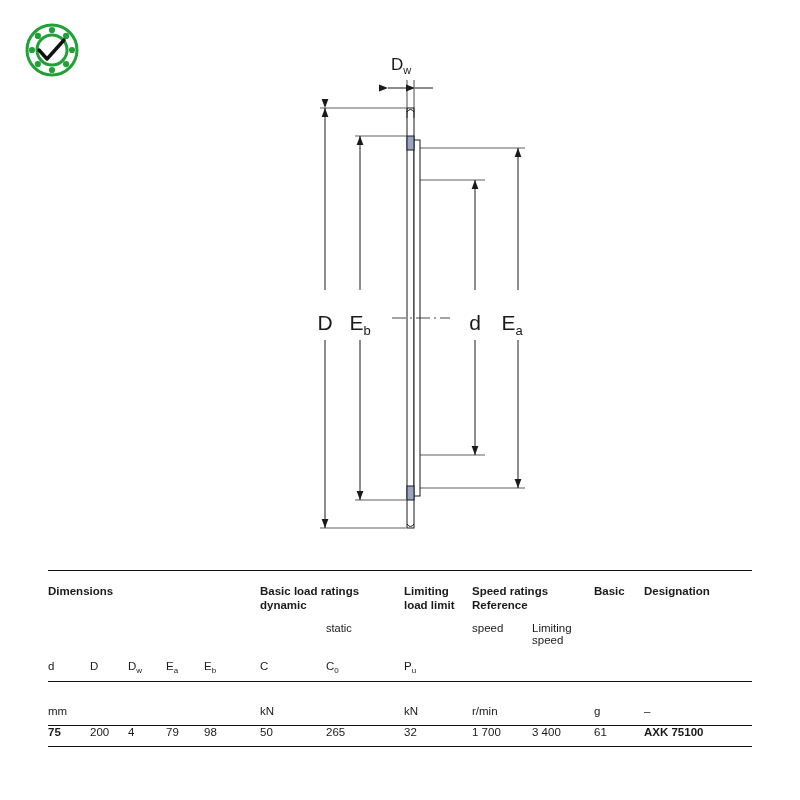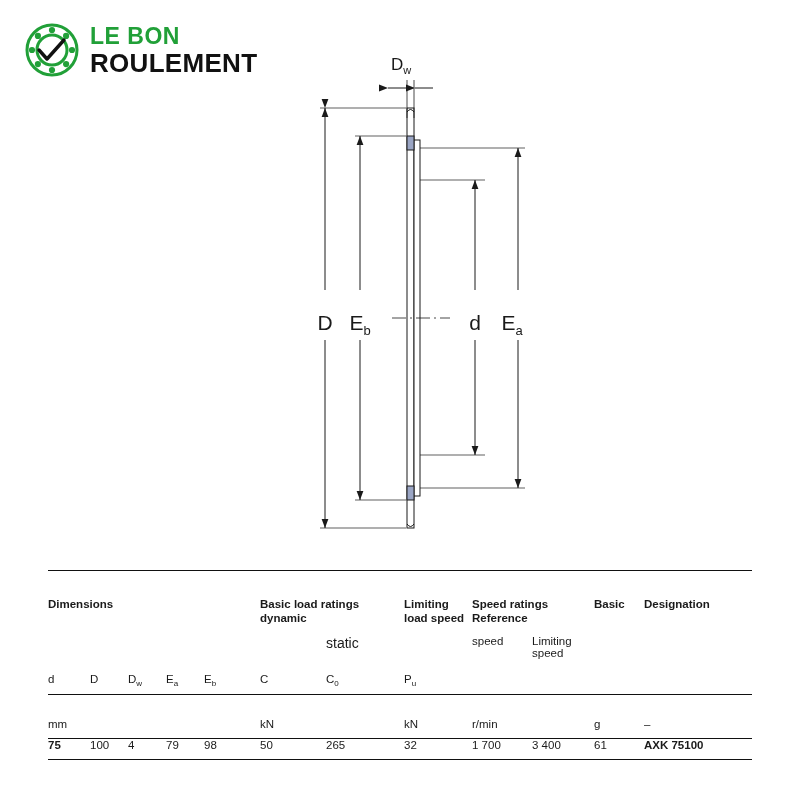--- a/index.html
+++ b/index.html
@@ -74,21 +74,21 @@
     padding: 0;
     font-weight: normal;
   }
   .rule-top td {
     border-top: 1.6px solid #111;
   }
   .rule-thin td {
     border-top: 1px solid #111;
   }
   .row-group-head td {
-    padding-top: 26px;
+    padding-top: 13px;
     padding-bottom: 9px;
     font-weight: bold;
     line-height: 1.25;
   }
   .row-group-head .sub {
     font-weight: bold;
   }
   .row-symbols td {
     padding-top: 8px;
     padding-bottom: 9px;
@@ -129,24 +129,20 @@
         <circle cx="48" cy="28" r="3.1"></circle>
         <circle cx="42.1" cy="42.1" r="3.1"></circle>
         <circle cx="28" cy="48" r="3.1"></circle>
         <circle cx="13.9" cy="42.1" r="3.1"></circle>
         <circle cx="8" cy="28" r="3.1"></circle>
         <circle cx="13.9" cy="13.9" r="3.1"></circle>
       </g>
       <path d="M15 28 l8 9 l17 -19" fill="none" stroke="#111111" stroke-width="3.4" stroke-linecap="round" stroke-linejoin="round"></path>
     </svg>
   </span>
-  <span class="logo-text">
-    <span class="logo-line1">LE BON</span>
-    <span class="logo-line2">ROULEMENT</span>
-  </span>
 </div>
 
 <div class="drawing">
   <svg width="300" height="510" viewBox="0 0 300 510">
     <defs>
       <marker id="arrUp" markerWidth="10" markerHeight="10" refX="0" refY="5" orient="auto">
         <path d="M0,5 L9,1.6 L9,8.4 Z" fill="#1a1a1a"></path>
       </marker>
     </defs>
     <g stroke="#1a1a1a" fill="none" stroke-width="1">
@@ -230,34 +226,34 @@
 
   <tbody>
       <tr class="rule-top row-group-head">
     <td colspan="5">Dimensions</td>
     <td colspan="2">
       <span>Basic load ratings</span>
       <span class="two-line sub">dynamic</span>
     </td>
     <td>
       <span>Limiting</span>
-      <span class="two-line">load speed</span>
+      <span class="two-line">load limit</span>
     </td>
     <td colspan="2">
       <span>Speed ratings</span>
       <span class="two-line sub">Reference</span>
     </td>
     <td>Basic</td>
     <td>Designation</td>
   </tr>
 
   <tr style="height:0">
     <td colspan="5"></td>
     <td></td>
-    <td style="font-size:14px; padding-bottom:6px">static</td>
+    <td style="font-size:11px; padding-bottom:6px">static</td>
     <td></td>
     <td style="font-size:11.5px; padding-bottom:6px">speed</td>
     <td style="font-size:11.5px; padding-bottom:6px">
       <span>Limiting</span>
       <span class="two-line">speed</span>
     </td>
     <td></td>
     <td></td>
   </tr>
 
@@ -280,21 +276,21 @@
     <td colspan="5">mm</td>
     <td colspan="2">kN</td>
     <td>kN</td>
     <td colspan="2">r/min</td>
     <td>g</td>
     <td>–</td>
   </tr>
 
   <tr class="rule-thin row-values">
     <td class="firstcol">75</td>
-    <td>100</td>
+    <td>200</td>
     <td>4</td>
     <td>79</td>
     <td>98</td>
     <td>50</td>
     <td>265</td>
     <td>32</td>
     <td>1 700</td>
     <td>3 400</td>
     <td>61</td>
     <td class="designation">AXK 75100</td>

